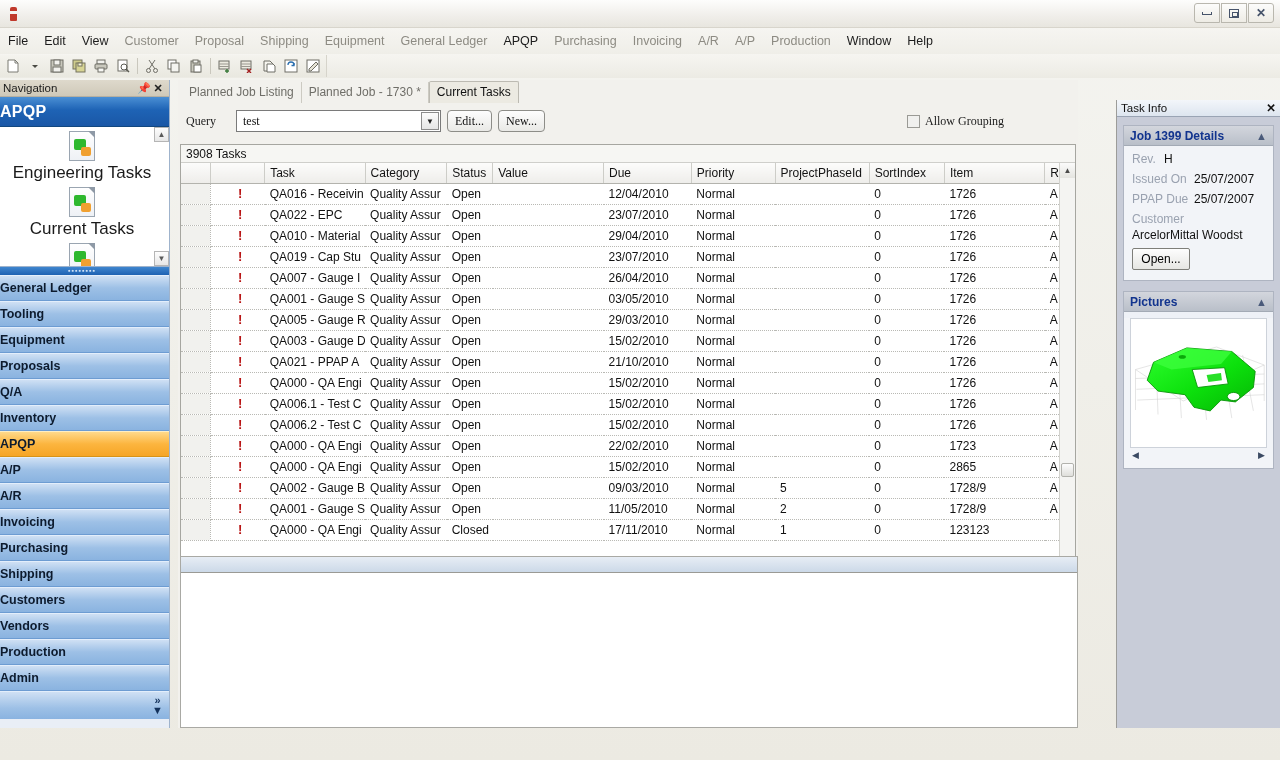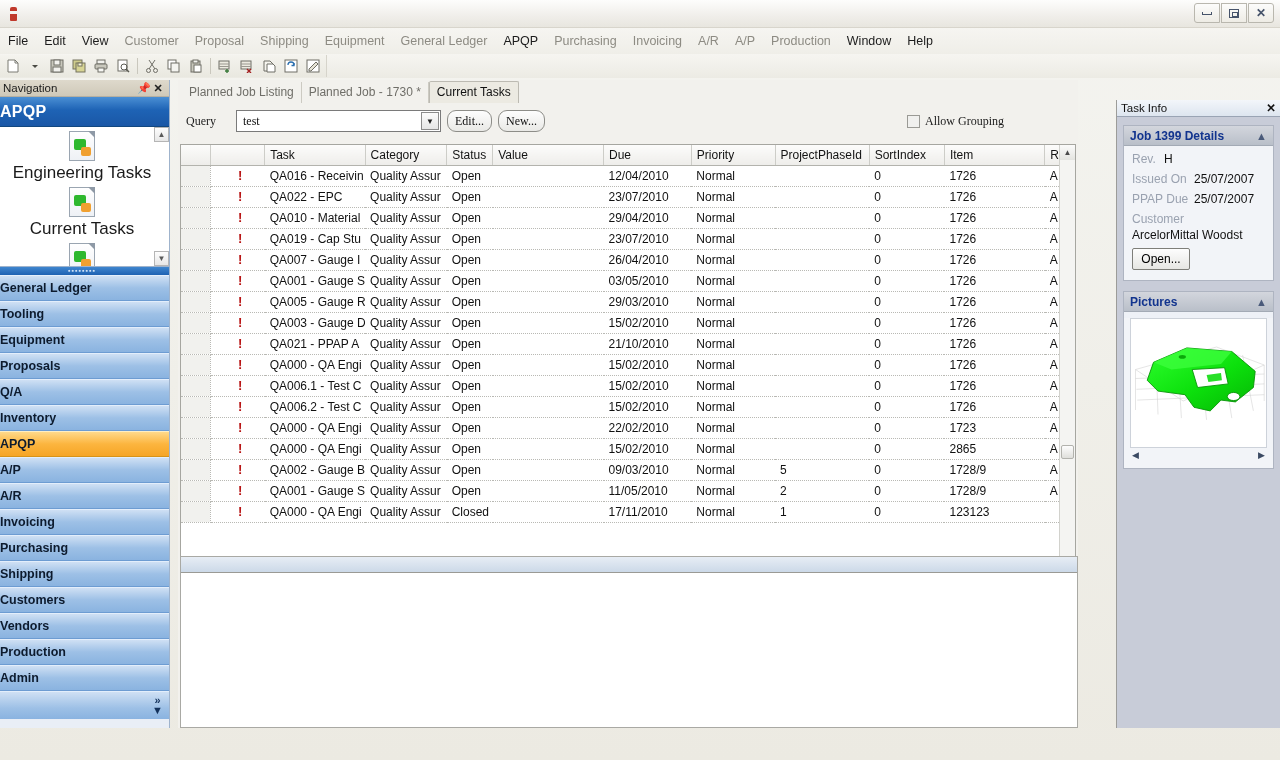--- a/index.html
+++ b/index.html
@@ -213,21 +213,21 @@
   .combo .carrow {
     position: absolute; right: 1px; top: 1px; width: 18px; height: 18px;
     background: linear-gradient(#fbfbfb,#e6e6e6);
     border: 1px solid #8c8c8c;
     display: flex; align-items: center; justify-content: center;
     font-size: 8px; color: #222;
   }
   .btn {
     min-width: 44px; height: 22px; padding: 0 7px;
     background: linear-gradient(#fdfdfd,#e9e9e6);
-    border: 1px solid #8d8d88; border-radius: 9px;
+    border: 1px solid #8d8d88; border-radius: 4px;
     font-size: 12px; color: #111;
     display: flex; align-items: center; justify-content: center;
   }
   .chkwrap { position: absolute; right: 74px; display: flex; align-items: center; gap: 5px; }
   .chkbox {
     width: 13px; height: 13px; background: #f0f0ee;
     border: 1px solid #9a9a95;
   }
   .chklabel { font-size: 12px; color: #1b1b1b; }
 
@@ -589,20 +589,21 @@
       </div>
       <div class="btn">Edit...</div>
       <div class="btn">New...</div>
       <div class="chkwrap">
         <span class="chkbox"></span>
         <span class="chklabel">Allow Grouping</span>
       </div>
     </div>
 
     <div class="gridframe">
+      <div class="grid-status">3908 Tasks</div>
       <div class="grid-body">
         <div class="grid-main">
           <table class="grid">
             <colgroup>
               <col style="width:28px">
                 <col style="width:52px">
                 <col style="width:96px">
               <col style="width:78px">
                 <col style="width:44px">
                 <col style="width:106px">

